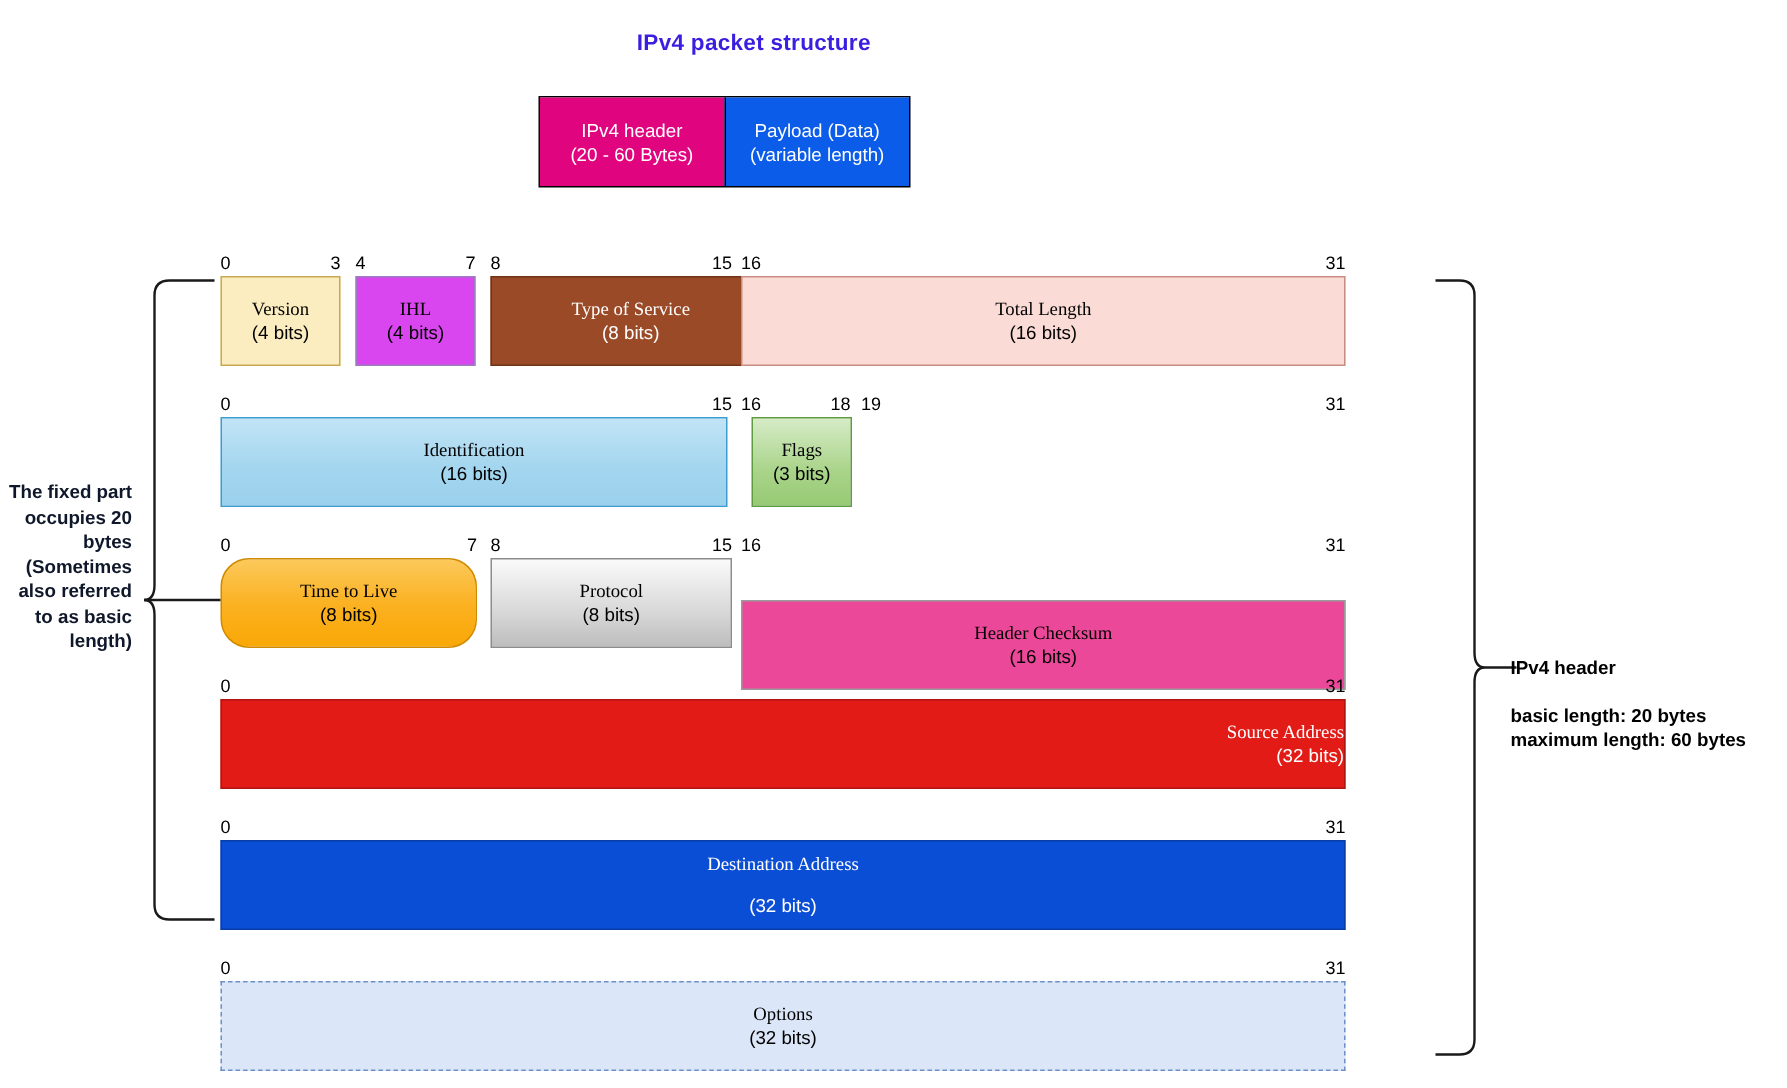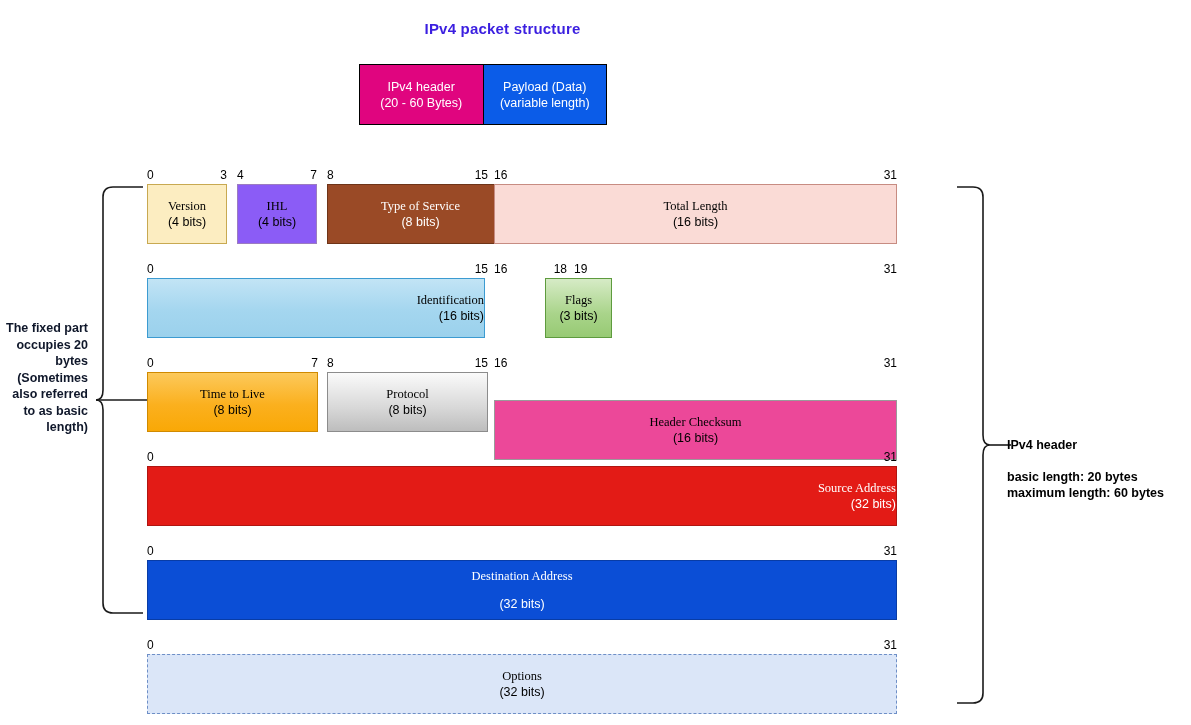--- a/index.html
+++ b/index.html
@@ -87,21 +87,21 @@
     justify-content: center;
     font-size: 12.5px;
     line-height: 16px;
     text-align: center;
   }
   .field-box .fname { display: block; font-family: Liberation Serif, serif; }
   .field-box .fbits { display: block; }
 
   
   .f-version   { background: #FCEDC1; border: 1px solid #C8A951; }
-  .f-ihl       { background: #8b5cf6; border: 1px solid #9B7CC0; }
+  .f-ihl       { background: #d946ef; border: 1px solid #9B7CC0; }
   .f-tos       { background: #9A4A26; border: 1px solid #6E3418; color: #ffffff; }
   .f-totlen    { background: #FADBD6; border: 1px solid #C78C82; }
   .f-ident     { background: linear-gradient(to bottom, #C2E4F5 0%, #A4D6EF 55%, #9BD1EC 100%); border: 1px solid #3C9BD1; }
   .f-flags     { background: linear-gradient(to bottom, #D6EBC6 0%, #A9D48A 60%, #97CA74 100%); border: 1px solid #5E9B3E; }
   .f-fragoff   { background: linear-gradient(to bottom, #F6C7C0 0%, #ED8078 65%, #E96F66 100%); border: 1px solid #C4564C; }
   .f-ttl       { background: linear-gradient(to bottom, #FCC95B 0%, #FBB01E 55%, #F9A806 100%); border: 1px solid #D08A00; }
   .f-protocol  { background: linear-gradient(to bottom, #FAFAFA 0%, #D8D8D8 60%, #BDBDBD 100%); border: 1px solid #8C8C8C; }
   .f-checksum  { background: #ec4899; border: 1px solid #9A9A9A; margin-top: 28px; }
   .f-src       { background: #E31B16; border: 1px solid #B01511; color: #ffffff; align-items: flex-end; }
   .f-dst       { background: #0B4ED6; border: 1px solid #083CA6; color: #ffffff; }
@@ -185,42 +185,42 @@
   <div class="field-row">
     <div class="ruler" style="margin-top:16px">
       <span class="tick" style="left:0px">0</span>
       <span class="tick r" style="left:341px">15</span>
       <span class="tick" style="left:347px">16</span>
       <span class="tick r" style="left:420px">18</span>
       <span class="tick" style="left:427px">19</span>
       <span class="tick r" style="left:750px">31</span>
     </div>
     <div class="boxes">
-      <div class="field-box f-ident" style="left:0px; width:338px;align-items:flex-end;">
+      <div class="field-box f-ident" style="left:0px; width:338px;">
         <span class="fname">Identification</span>
         <span class="fbits">(16 bits)</span>
       </div>
-      <div class="field-box f-flags" style="left:354px; width:67px;margin-left:44px;">
+      <div class="field-box f-flags" style="left:354px; width:67px;">
         <span class="fname">Flags</span>
         <span class="fbits">(3 bits)</span>
       </div>
     </div>
   </div>
 
   <div class="field-row">
     <div class="ruler" style="margin-top:16px">
       <span class="tick" style="left:0px">0</span>
       <span class="tick r" style="left:171px">7</span>
       <span class="tick" style="left:180px">8</span>
       <span class="tick r" style="left:341px">15</span>
       <span class="tick" style="left:347px">16</span>
       <span class="tick r" style="left:750px">31</span>
     </div>
     <div class="boxes">
-      <div class="field-box f-ttl" style="left:0px; width:171px;">
+      <div class="field-box f-ttl" style="left:0px; width:171px;border-radius:19px;">
         <span class="fname">Time to Live</span>
         <span class="fbits">(8 bits)</span>
       </div>
       <div class="field-box f-protocol" style="left:180px; width:161px;">
         <span class="fname">Protocol</span>
         <span class="fbits">(8 bits)</span>
       </div>
       <div class="field-box f-checksum" style="left:347px; width:403px;">
         <span class="fname">Header Checksum</span>
         <span class="fbits">(16 bits)</span>

